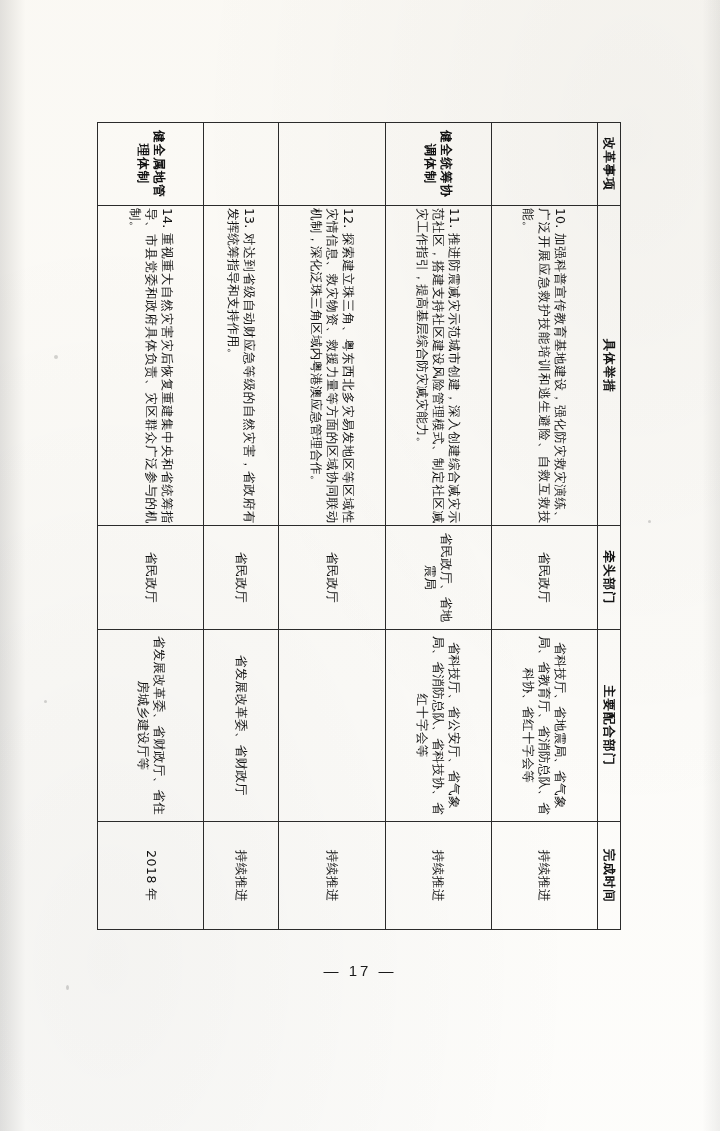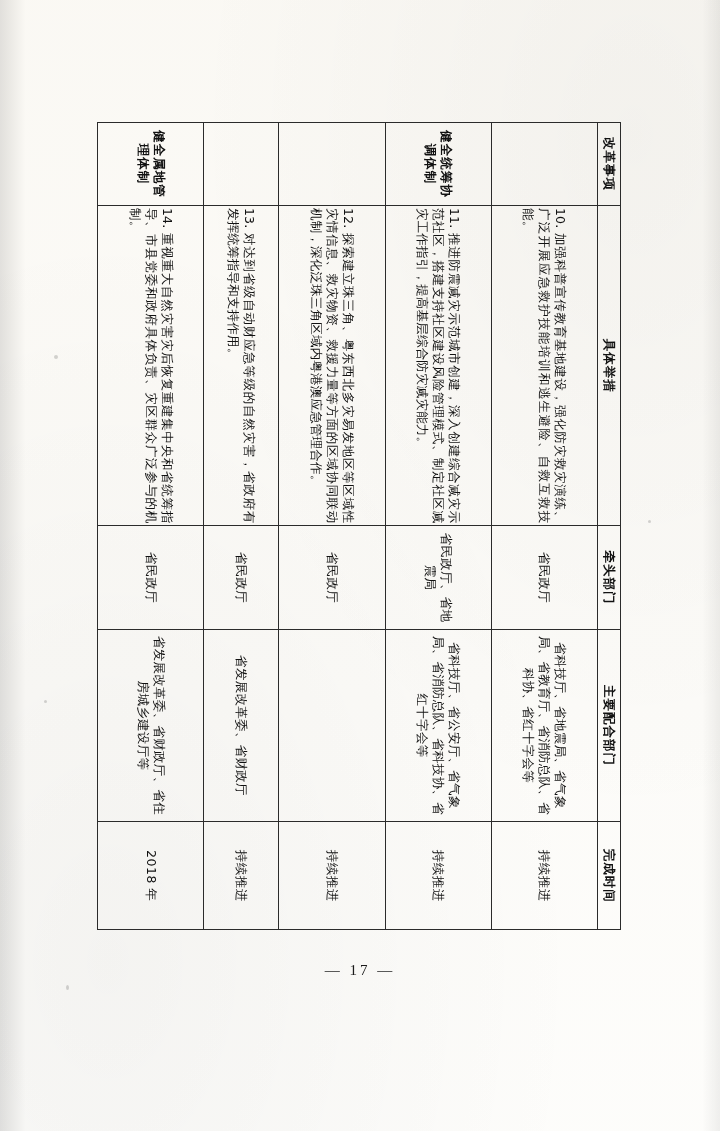--- a/index.html
+++ b/index.html
@@ -124,21 +124,21 @@
   
   .page-number {
     position: absolute;
     left: 0;
     right: 0;
     bottom: 152px;
     text-align: center;
     font-size: 15px;
     color: #1a1a1a;
     letter-spacing: 3px;
-    font-family: Liberation Serif, serif;
+    font-family: Liberation Sans, sans-serif;
   }
 
   
   .speck {
     position: absolute;
     background: rgba(0,0,0,0.16);
     border-radius: 50%;
     pointer-events: none;
   }
 </style>

